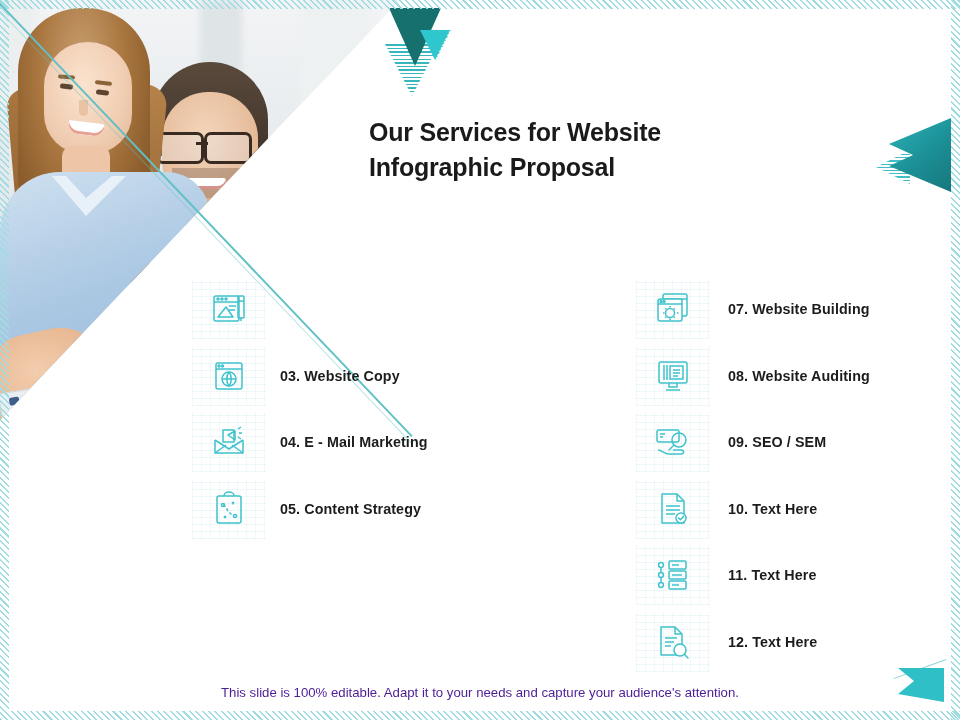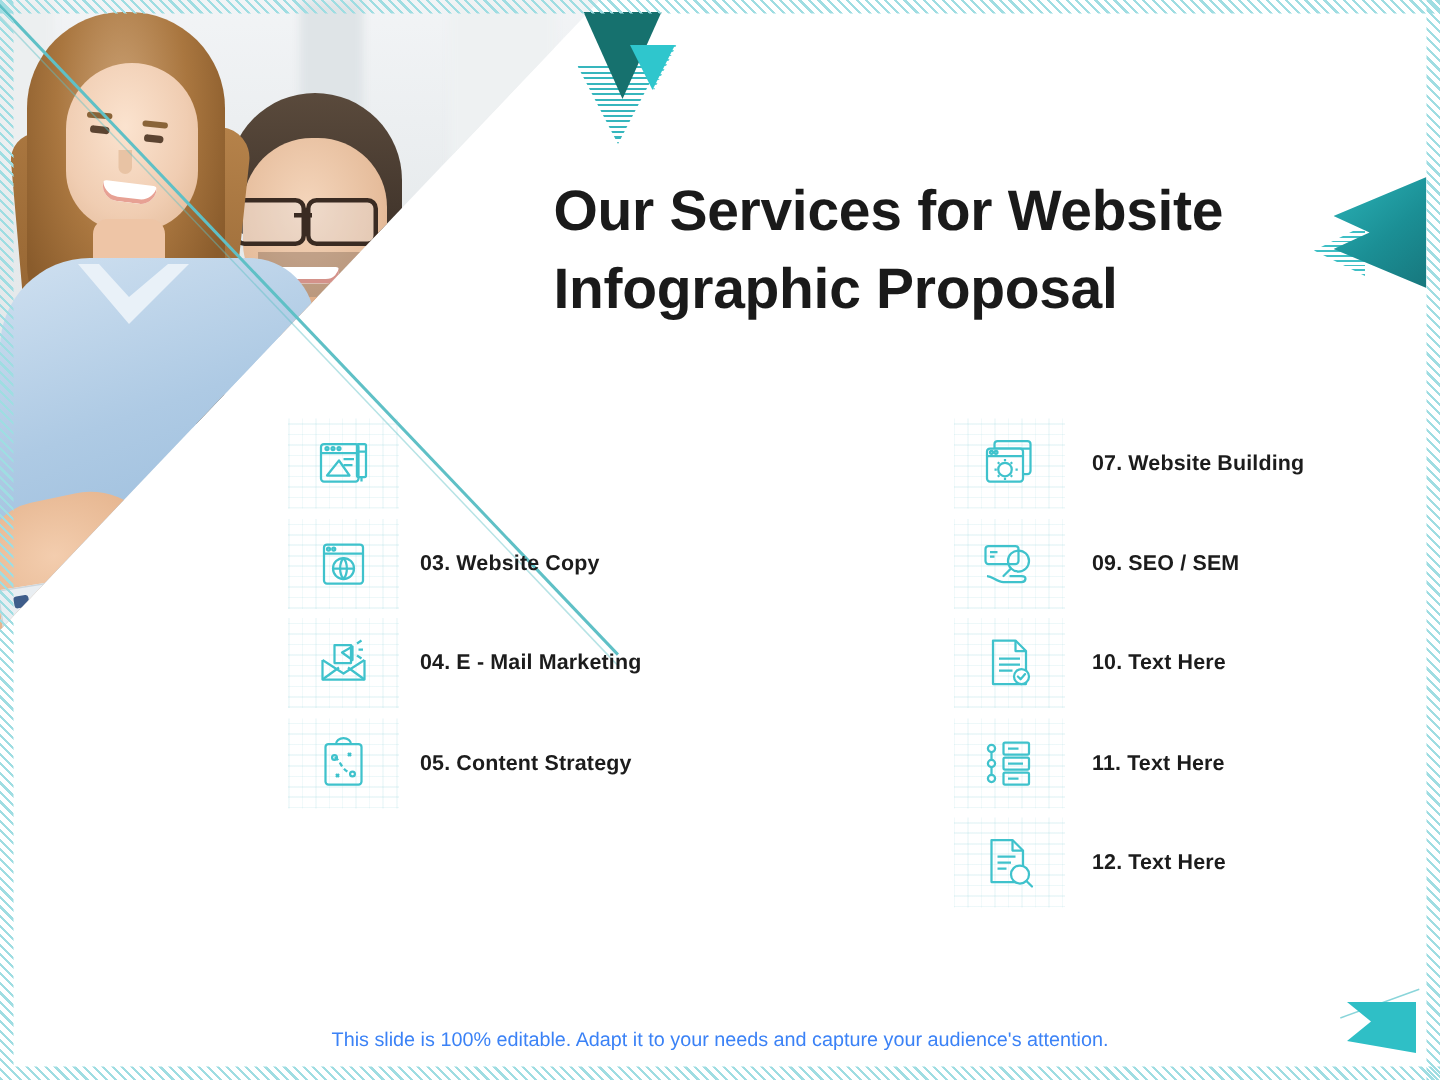--- a/index.html
+++ b/index.html
@@ -127,21 +127,21 @@
       #3fbfc5 0px,#3fbfc5 1.2px,rgba(255,255,255,0) 1.2px,rgba(255,255,255,0) 3.2px);}
 
   
   .tri-br{position:absolute;right:16px;bottom:18px;width:46px;height:34px;
     background:#2fbfc6;clip-path:polygon(46px 0,46px 34px,0 26px,16px 13px,0 0);}
   .tri-br-line{position:absolute;right:14px;bottom:16px;width:56px;height:44px;
     border-top:1px solid #8ad5da;transform:rotate(-20deg);transform-origin:100% 0;}
 
   
   .title{position:absolute;left:369px;top:115px;width:470px;
-    font-size:38px;font-weight:bold;color:#1a1a1a;line-height:1.38;
+    font-size:25px;font-weight:bold;color:#1a1a1a;line-height:1.38;
     letter-spacing:-.2px;}
 
   
   .grid{position:absolute;left:196px;top:276px;width:716px;}
   .col{position:absolute;top:0;}
   .col.left{left:0;width:360px;}
   .col.right{left:444px;width:272px;}
   .item{position:relative;height:66.5px;display:flex;align-items:center;}
   .icon-box{position:relative;width:66px;height:56px;flex:0 0 66px;
     display:flex;align-items:center;justify-content:center;}
@@ -154,21 +154,21 @@
       rgba(120,200,210,.10) 0px,rgba(120,200,210,.10) 1px,
       rgba(255,255,255,0) 1px,rgba(255,255,255,0) 9px);}
   .icon-box svg{position:relative;display:block;}
   .item-label{font-size:14.3px;font-weight:bold;color:#1c1c1c;
     letter-spacing:.1px;white-space:nowrap;}
   .col.left .item-label{margin-left:18px;}
   .col.right .item-label{margin-left:22px;}
 
   
   .footer{position:absolute;left:0;right:0;top:685px;text-align:center;
-    font-size:13.2px;color:#3b82f6;font-weight:normal;}
+    font-size:13.2px;color:#4c1d95;font-weight:normal;}
 </style>
 </head>
 <body>
 
 <div id="slide">
 
   <div class="photo-wrap">
     <div class="photo">
       <div class="bg-bar b3"></div>
         <div class="bg-bar b1"></div>
@@ -300,20 +300,32 @@
               <path d="M5 15h24"></path>
             <circle cx="8" cy="12.5" r="1"></circle>
               <circle cx="11" cy="12.5" r="1"></circle>
             <circle cx="17" cy="24" r="4.5"></circle>
             <path d="M17 18.5v-1.5M17 29.5v1.5M11.5 24h-1.5M24 24h1.5M13.2 20.2l-1-1M20.8 27.8l1 1M20.8 20.2l1-1M13.2 27.8l-1 1"></path>
           </svg>
         </span>
         <span class="item-label">07. Website Building</span>
       </div>
 
+      <div class="item">
+        <span class="icon-box">
+          <svg width="40" height="40" viewBox="0 0 40 40" fill="none" stroke="#3fc2cc" stroke-width="1.5">
+            <rect x="6" y="6" width="28" height="21" rx="2"></rect>
+            <path d="M16 27v4h8v-4M13 34h14" stroke-linejoin="round"></path>
+            <path d="M11 9v15M14 9v15"></path>
+            <rect x="17" y="10" width="13" height="13"></rect>
+            <path d="M20 14h7M20 17h7M20 20h5"></path>
+          </svg>
+        </span>
+        <span class="item-label">08. Website Auditing</span>
+      </div>
 
       <div class="item">
         <span class="icon-box">
           <svg width="40" height="40" viewBox="0 0 40 40" fill="none" stroke="#3fc2cc" stroke-width="1.5">
             <rect x="4" y="8" width="22" height="12" rx="2"></rect>
             <path d="M7 12h5M7 15h3"></path>
             <circle cx="26" cy="18" r="7"></circle>
               <path d="M21 23l-5 5" stroke-linecap="round"></path>
             <path d="M5 28c4 0 6 4 11 4h12c3 0 4-4 0-4h-8" stroke-linejoin="round"></path>
           </svg>

